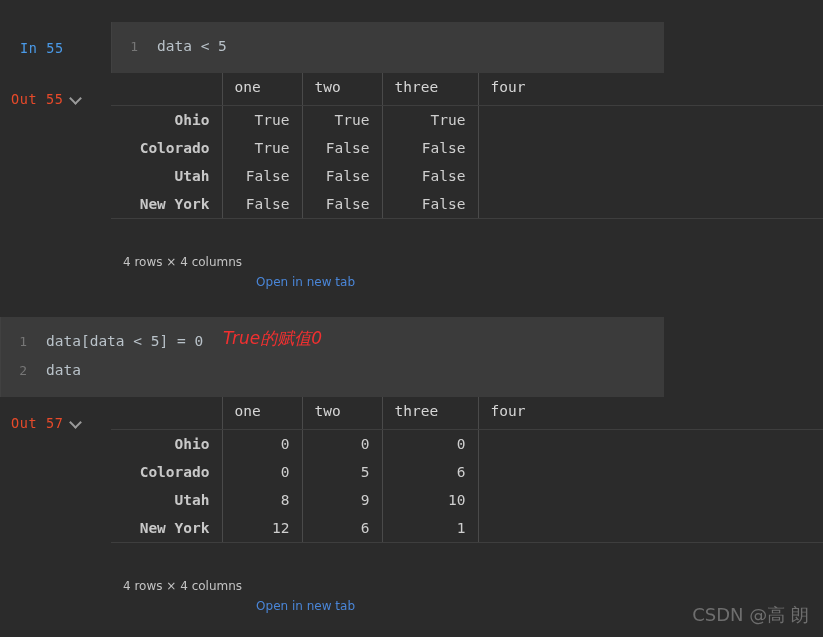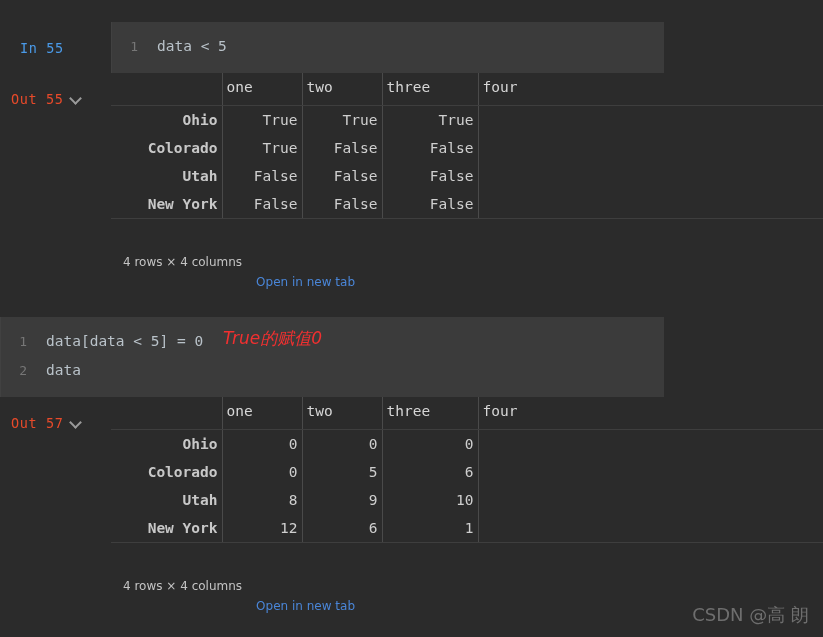--- a/index.html
+++ b/index.html
@@ -131,21 +131,21 @@
   }
 
   table.df {
     border-collapse: collapse;
     width: 823px;
     table-layout: fixed;
     font-family: "DejaVu Sans Mono", monospace;
     font-size: 14.5px;
   }
   table.df th, table.df td {
-    padding: 0 4px;
+    padding: 0 12px;
     height: 28px;
     line-height: 28px;
     box-sizing: border-box;
     overflow: hidden;
     white-space: nowrap;
   }
   table.df thead th {
     text-align: left;
     color: #d6d6d6;
     font-weight: 400;

